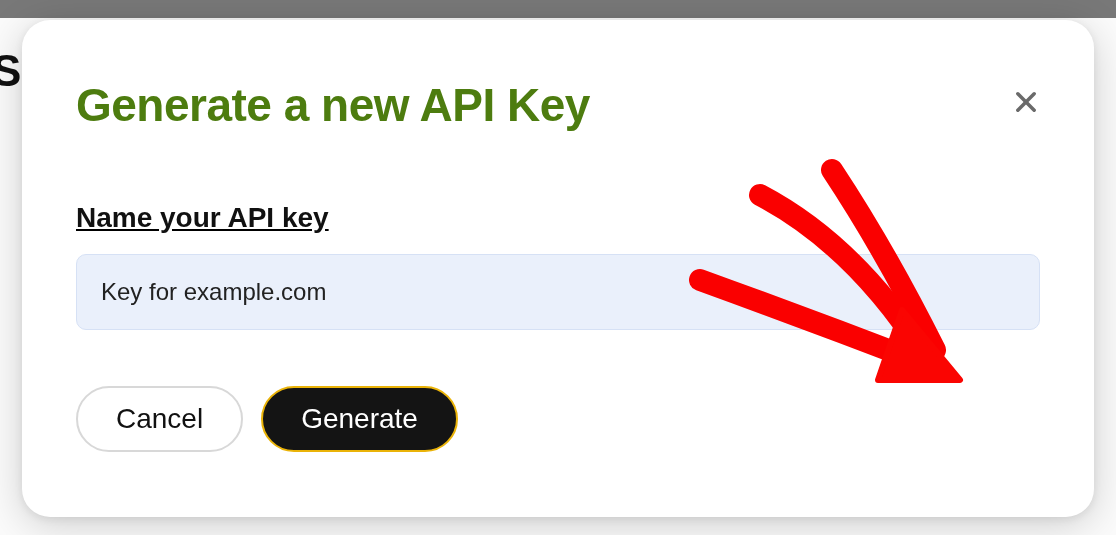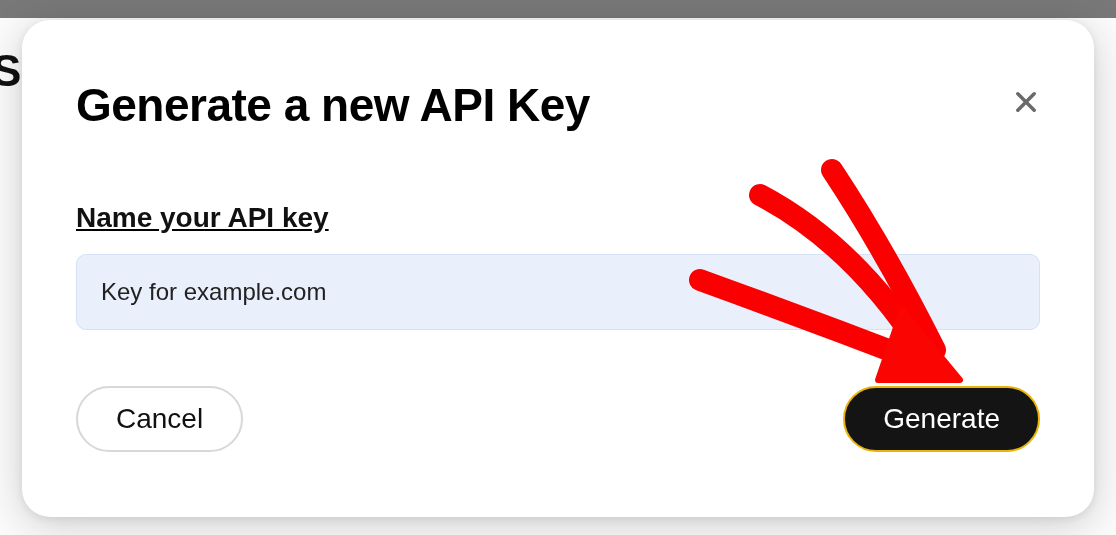--- a/index.html
+++ b/index.html
@@ -44,21 +44,21 @@
     }
     .modal-header {
       display: flex;
       justify-content: space-between;
       align-items: flex-start;
     }
     .modal-title {
       font-size: 46px;
       font-weight: 600;
       letter-spacing: -0.5px;
-      color: #000000;
+      color: #4d7c0f;
     }
     .close-btn {
       width: 40px;
       height: 40px;
       display: flex;
       align-items: center;
       justify-content: center;
       cursor: pointer;
       color: #6a6a6a;
       margin-top: 4px;
@@ -86,22 +86,22 @@
       border: 1px solid #d6e1f5;
       border-radius: 10px;
       padding: 0 24px;
       font-size: 24px;
       color: #222;
       outline: none;
       font-family: inherit;
     }
     .button-row {
       display: flex;
-      justify-content: space-between;
-      gap: 30px;
+      justify-content: flex-start;
+      gap: 18px;
       margin-top: 56px;
     }
     .btn {
       height: 66px;
       padding: 0 38px;
       border-radius: 40px;
       font-size: 28px;
       font-weight: 500;
       cursor: pointer;
       display: inline-flex;

